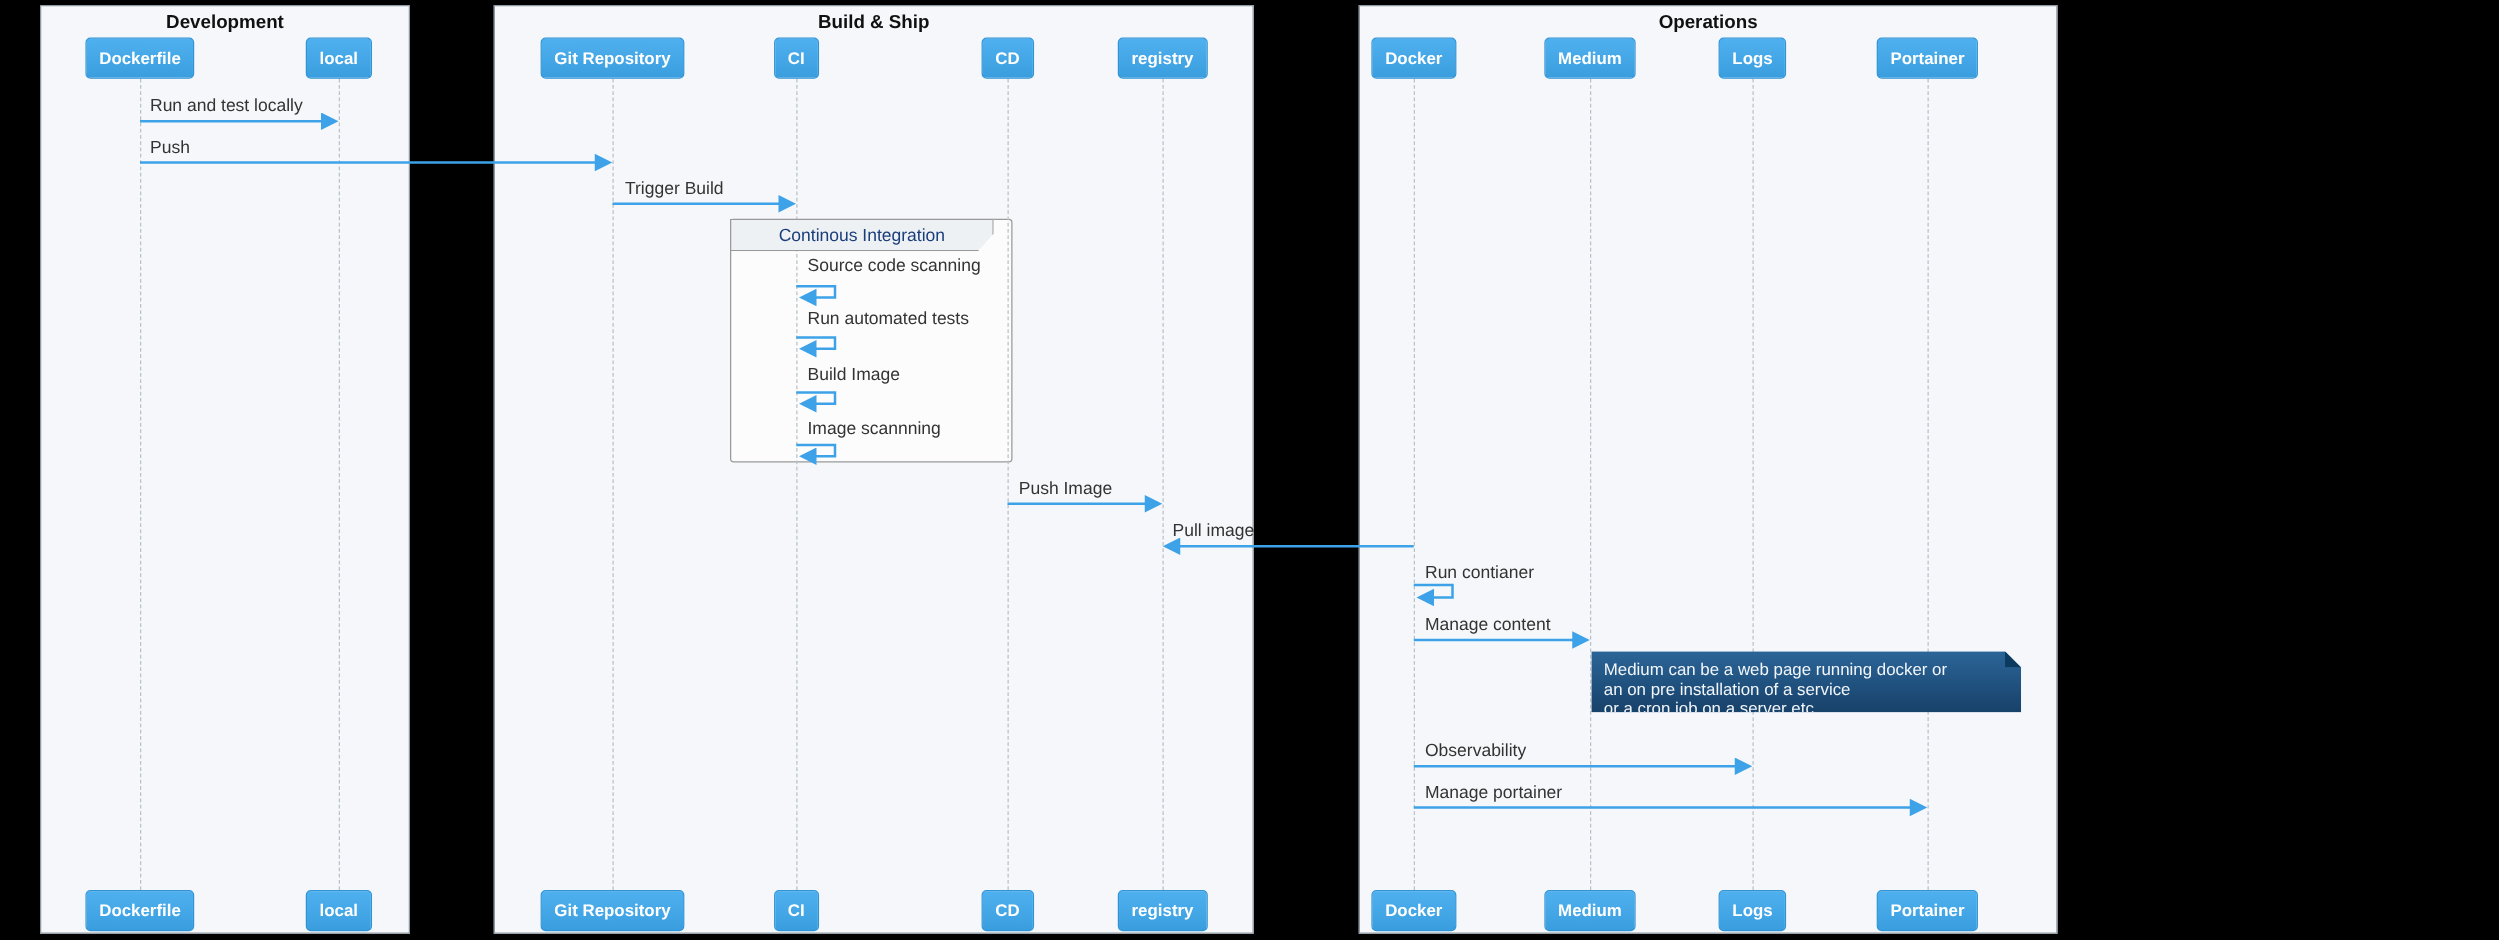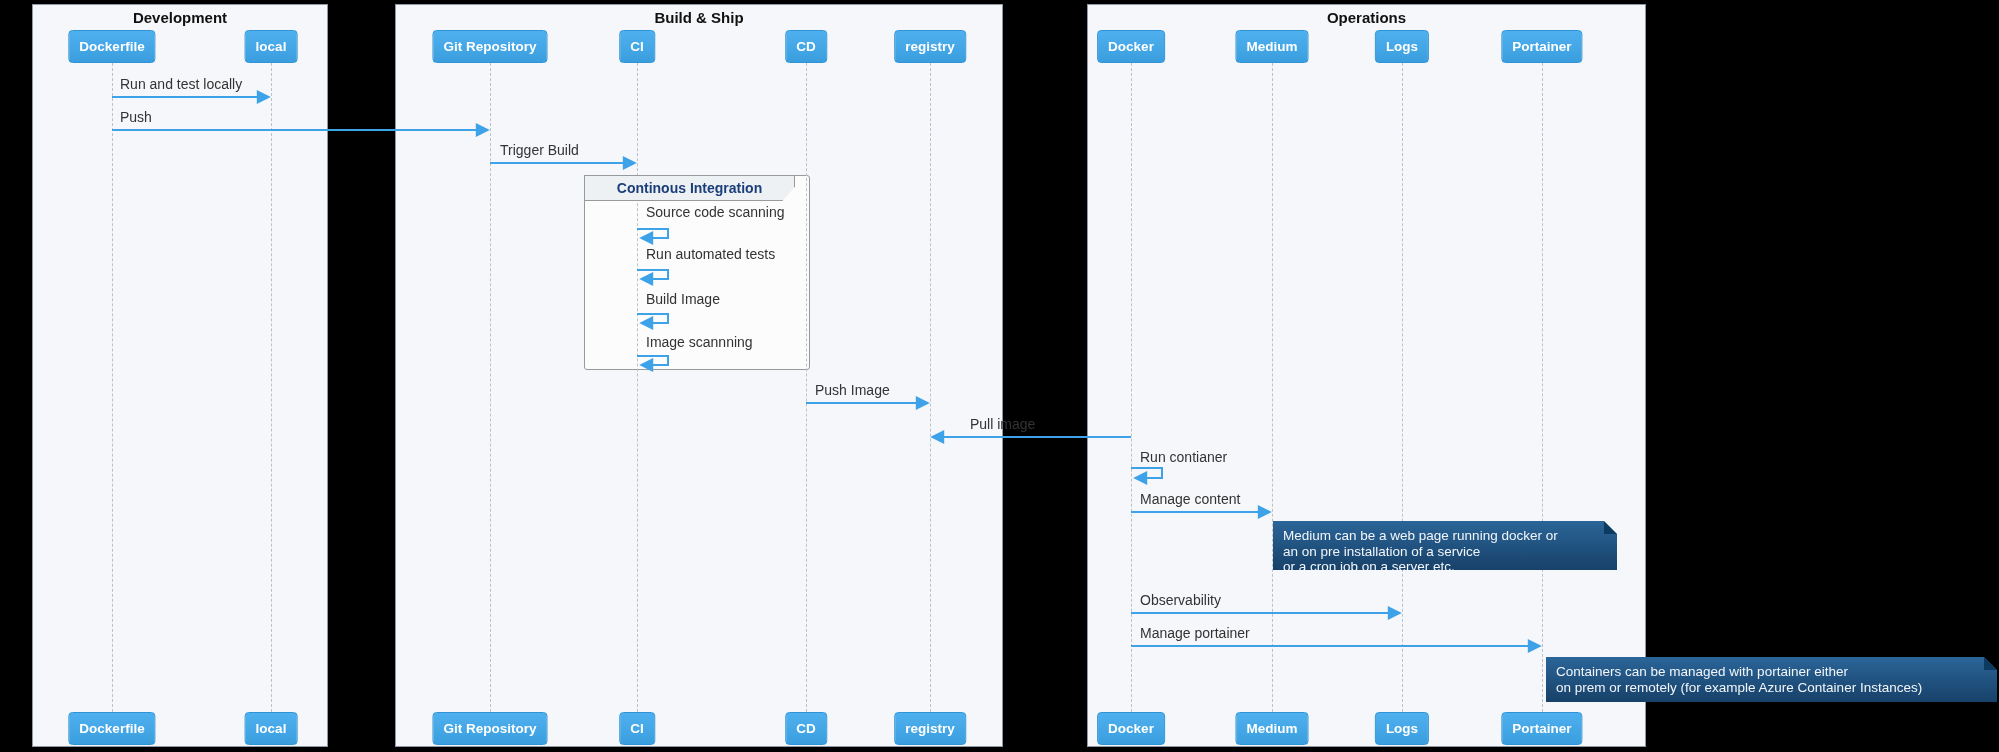--- a/index.html
+++ b/index.html
@@ -6,21 +6,21 @@
   #diagram{
     position:relative;overflow:hidden;
     font-family:"Liberation Sans","DejaVu Sans",sans-serif;
   }
   .group{position:absolute;z-index:1;background:var(--group-fill);border:1.5px solid var(--group-border);box-sizing:border-box;}
   .group-title{position:absolute;top:4px;left:0;right:0;text-align:center;font-size:15px;font-weight:bold;color:var(--title-color);z-index:2;}
   .frame{position:absolute;z-index:2;border:1px solid var(--frame-border);border-radius:3px;background:var(--frame-fill);box-sizing:border-box;}
   .frame-label{
     position:absolute;z-index:4;background:var(--frame-label-fill);border:1px solid var(--frame-border);
     box-sizing:border-box;display:flex;align-items:center;justify-content:center;
-    font-size:14px;font-weight:bold;color:var(--frame-label-text);
+    font-size:14px;font-weight:normal;color:var(--frame-label-text);
     clip-path:polygon(0 0,100% 0,100% 45%,94% 100%,0 100%);
   }
   .lifeline{position:absolute;z-index:3;width:0;border-left:1px dashed var(--lifeline-color);}
   #arrow-layer{position:absolute;left:0;top:0;z-index:5;}
   .msg-label{position:absolute;z-index:6;font-size:14px;line-height:16px;color:var(--message-text);white-space:nowrap;}
   .actor{
     position:absolute;z-index:7;transform:translateX(-50%);
     display:flex;align-items:center;justify-content:center;
     padding:0 10px;box-sizing:border-box;white-space:nowrap;
     background:linear-gradient(180deg,var(--actor-fill-top),var(--actor-fill-bottom));
@@ -97,33 +97,28 @@
       <path d="M 637 229 H 668 V 238 H 642" fill="none" stroke="#3da2e8" stroke-width="2" marker-end="url(#ah)"></path>
       <path d="M 637 270 H 668 V 279 H 642" fill="none" stroke="#3da2e8" stroke-width="2" marker-end="url(#ah)"></path>
       <path d="M 637 314 H 668 V 323 H 642" fill="none" stroke="#3da2e8" stroke-width="2" marker-end="url(#ah)"></path>
       <path d="M 637 356 H 668 V 365 H 642" fill="none" stroke="#3da2e8" stroke-width="2" marker-end="url(#ah)"></path>
       <path d="M 1131 468 H 1162 V 478 H 1136" fill="none" stroke="#3da2e8" stroke-width="2" marker-end="url(#ah)"></path>
     </svg>
     <div class="msg-label" style="left: 120px; top: 76px;">Run and test locally</div>
     <div class="msg-label" style="left: 120px; top: 109px;">Push</div>
     <div class="msg-label" style="left: 500px; top: 142px;">Trigger Build</div>
     <div class="msg-label" style="left: 815px; top: 382px;">Push Image</div>
-    <div class="msg-label" style="left: 938px; top: 416px; margin-left: 32px;">Pull image</div>
+    <div class="msg-label" style="left: 938px; top: 416px;">Pull image</div>
     <div class="msg-label" style="left: 1140px; top: 491px;">Manage content</div>
     <div class="msg-label" style="left: 1140px; top: 592px;">Observability</div>
     <div class="msg-label" style="left: 1140px; top: 625px;">Manage portainer</div>
     <div class="msg-label" style="left: 646px; top: 204px;">Source code scanning</div>
     <div class="msg-label" style="left: 646px; top: 246px;">Run automated tests</div>
     <div class="msg-label" style="left: 646px; top: 291px;">Build Image</div>
     <div class="msg-label" style="left: 646px; top: 334px;">Image scannning</div>
     <div class="msg-label" style="left: 1140px; top: 449px;">Run contianer</div>
     <div class="note" style="left: 1273px; top: 521px; width: 344px; height: 49px;">
       <div class="note-line">Medium can be a web page running docker or</div>
       <div class="note-line">an on pre installation of a service</div>
       <div class="note-line">or a cron job on a server etc.</div>
       <div class="fold"></div>
     </div>
-    <div class="note" style="left: 1546px; top: 657px; width: 451px; height: 45px;">
-      <div class="note-line">Containers can be managed with portainer either</div>
-      <div class="note-line">on prem or remotely (for example Azure Container Instances)</div>
-      <div class="fold"></div>
-    </div>
   </div>
 
 </body></html>

